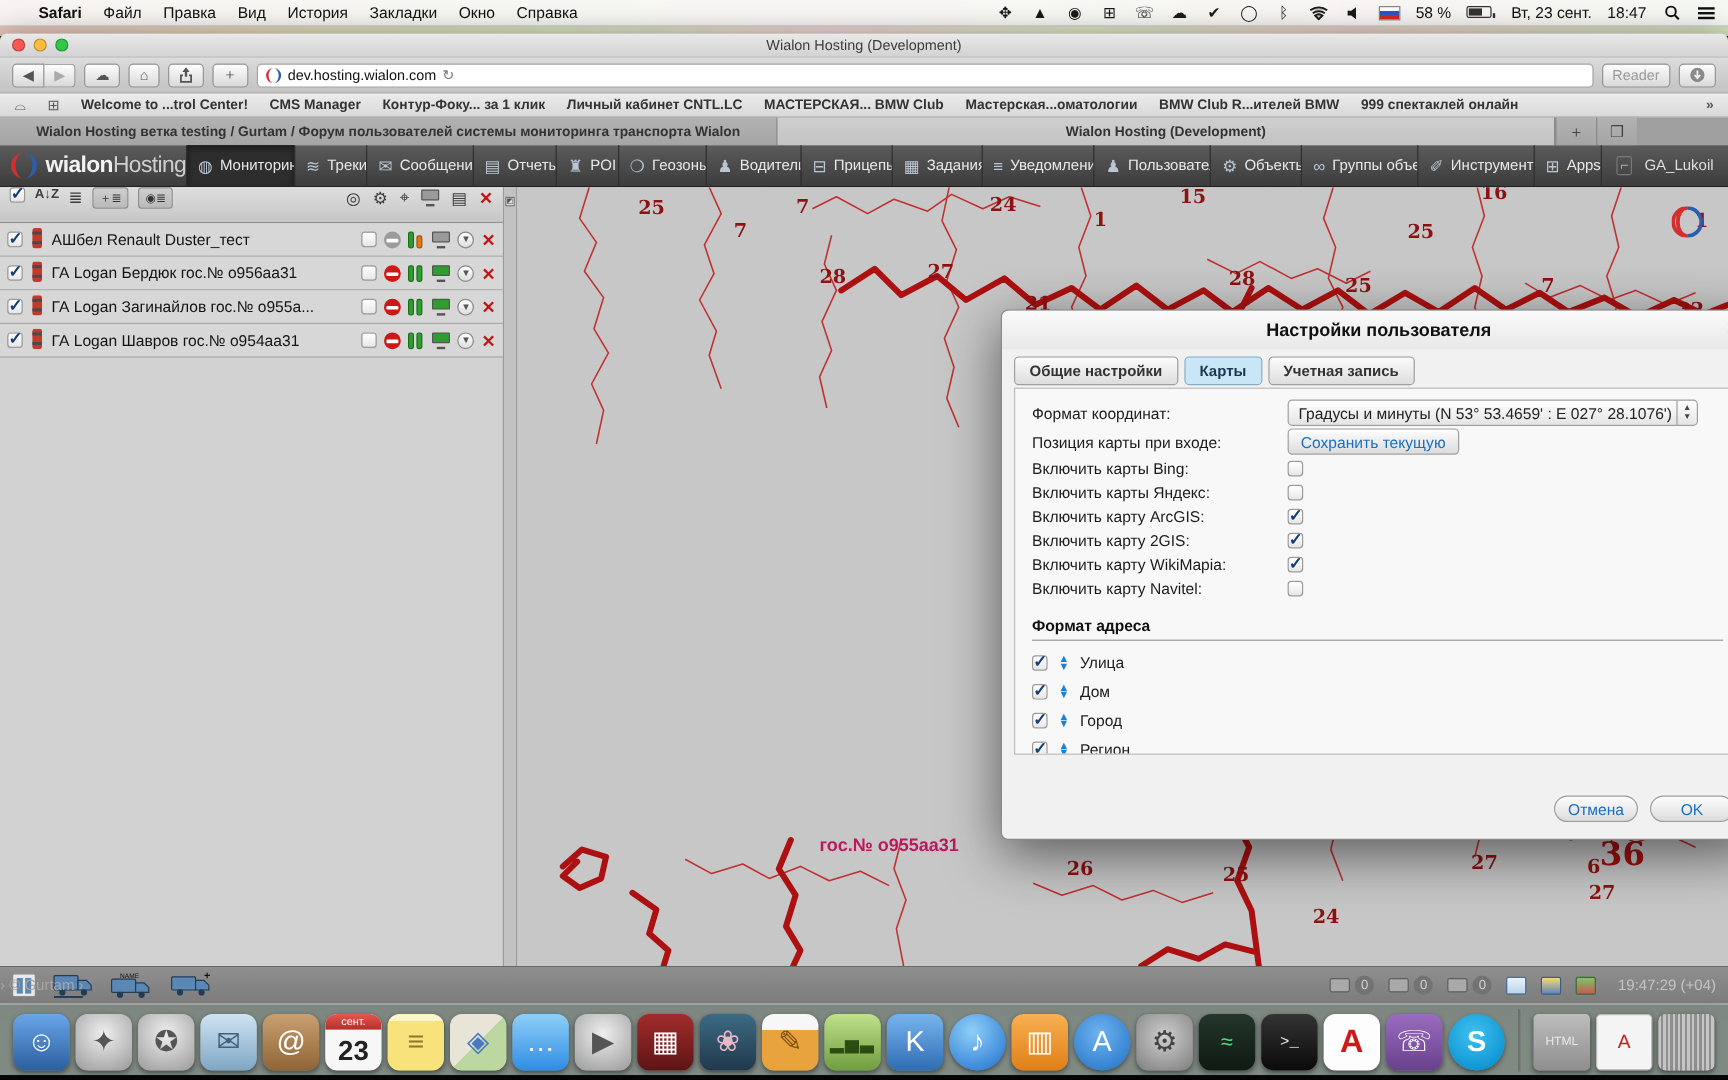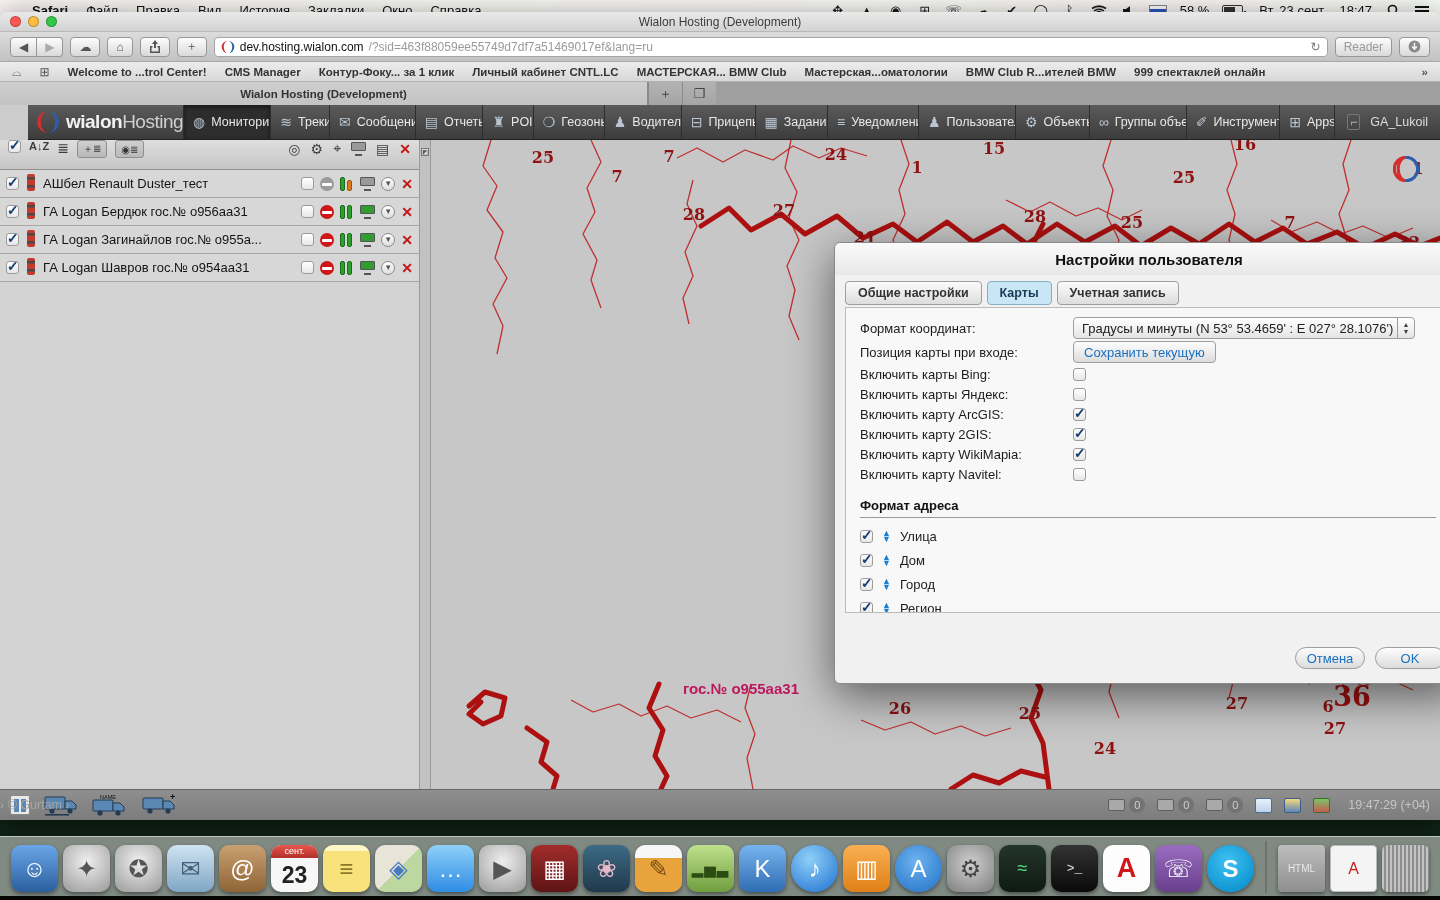--- a/index.html
+++ b/index.html
@@ -18,21 +18,21 @@
   .menubar .mitem{margin-right:18px;}
   .menubar .right{margin-left:auto;display:flex;align-items:center;gap:13px;}
   .sico{width:16px;height:16px;display:inline-flex;align-items:center;justify-content:center;font-size:13px;color:#1a1a1a;}
   .flag{width:18px;height:12px;border:1px solid #888;display:inline-block;position:relative;
     background:linear-gradient(180deg,#fff 33%,#2a57c4 33% 66%,#d52b1e 66%);}
   .battbody{width:21px;height:10px;border:1px solid #333;border-radius:2px;position:relative;display:inline-block;}
   .battbody i{position:absolute;left:1px;top:1px;bottom:1px;width:58%;background:#333;}
   .battnub{width:2px;height:4px;background:#333;display:inline-block;margin-left:1px;}
   .mtxt{font-size:13px;color:#111;}
   
-  .window{position:absolute;left:0;top:12px;width:1440px;height:808px;background:#ccc;
+  .window{position:absolute;left:0;top:28px;width:1440px;height:808px;background:#ccc;
     border-radius:6px 6px 0 0;box-shadow:0 6px 30px rgba(0,0,0,.5);}
   .titlebar{height:20px;background:linear-gradient(#e9e9e9,#d3d3d3);border-radius:6px 6px 0 0;
     display:flex;align-items:center;position:relative;border-bottom:1px solid #b8b8b8;}
   .lights{display:flex;gap:7px;margin-left:10px;}
   .lights i{width:11px;height:11px;border-radius:50%;display:block;border:1px solid rgba(0,0,0,.25);}
   .l-close{background:#fc5753;} .l-min{background:#fdbc40;} .l-zoom{background:#33c748;}
   .wtitle{position:absolute;left:0;right:0;text-align:center;font-size:12px;color:#3c3c3c;}
   .toolbar{height:30px;background:linear-gradient(#dcdcdc,#c2c2c2);display:flex;align-items:center;
     gap:7px;padding:0 10px;border-bottom:1px solid #a8a8a8;}
   .tbtn{height:20px;border:1px solid #979797;border-radius:4px;background:linear-gradient(#fdfdfd,#d9d9d9);
@@ -52,21 +52,21 @@
   
   .tabbar{height:23px;background:#9f9f9f;display:flex;align-items:stretch;font-size:11.5px;color:#333;}
   .tab{display:flex;align-items:center;justify-content:center;border-right:1px solid #8a8a8a;
     padding:0 10px;background:linear-gradient(#b2b2b2,#a5a5a5);overflow:hidden;white-space:nowrap;font-weight:bold;}
   .tab.one{width:648px;}
   .tab.active{background:linear-gradient(#cfcfcf,#c3c3c3);width:648px;}
   .tabbtn{width:34px;display:flex;align-items:center;justify-content:center;color:#444;
     border-left:1px solid #8a8a8a;background:linear-gradient(#b2b2b2,#a5a5a5);font-size:13px;}
   
   .appheader{height:35px;background:linear-gradient(#5b5b5b,#3c3c3c);display:flex;align-items:stretch;
-    color:#e8e8e8;border-bottom:1px solid #222;margin-left:28px;}
+    color:#e8e8e8;border-bottom:1px solid #222;}
   .logo{width:168px;display:flex;align-items:center;gap:6px;padding-left:8px;border-right:1px solid #2c2c2c;}
   .logo .lmain{font-size:19px;font-weight:bold;color:#f2f2f2;letter-spacing:-.5px;}
   .logo .lsub{font-size:19px;color:#cfcfcf;letter-spacing:-.5px;font-weight:normal;}
   .navitem{display:flex;align-items:center;gap:6px;padding:0 9px;border-right:1px solid #2e2e2e;
     font-size:12.5px;max-width:97px;overflow:hidden;white-space:nowrap;}
   .navitem .nicon{font-size:14px;color:#b9c6d2;flex:0 0 auto;}
   .navitem.active{background:#2d2d2d;box-shadow:inset 0 2px 5px rgba(0,0,0,.5);}
   .account{margin-left:auto;display:flex;align-items:center;gap:10px;padding:0 12px;font-size:12.5px;color:#ddd;}
   .acc-ic{color:#9fb0bd;font-size:12px;border:1px solid #777;padding:0 2px;border-radius:2px;}
   
@@ -278,21 +278,20 @@
             <path d="M1 6 V13 H11 V6 H8.5 V7.5 H9.5 V11.5 H2.5 V7.5 H3.5 V6 Z" fill="#555"></path>
           </svg>
       </span>
       <span class="tbtn">＋</span>
       <span class="urlfield">
         <svg width="14" height="14" viewBox="0 0 20 20">
             <path d="M10 1 a9 9 0 0 0 0 18 a6 9 0 0 1 0 -18" fill="#d32f2f"></path>
             <path d="M10 1 a9 9 0 0 1 0 18 a6 9 0 0 0 0 -18" fill="#2b5fad"></path>
           </svg>
         <span class="host">dev.hosting.wialon.com</span>
-          <span class="params">/?sid=463f88059ee55749d7df7a51469017ef&amp;lang=ru</span>
         <span class="reload">↻</span>
       </span>
       <span class="tbtn" style="color:#9a9a9a;">Reader</span>
       <span class="tbtn">
         <svg width="13" height="13" viewBox="0 0 14 14">
             <circle cx="7" cy="7" r="6.4" fill="#8a8a8a"></circle>
             <path d="M7 3 V9 M4.5 7 L7 9.8 L9.5 7" stroke="#f2f2f2" stroke-width="1.6" fill="none"></path>
           </svg>
       </span>
     </div>
@@ -305,20 +304,21 @@
         <span>Контур-Фоку... за 1 клик</span>
         <span>Личный кабинет CNTL.LC</span>
         <span>МАСТЕРСКАЯ... BMW Club</span>
         <span>Мастерская...оматологии</span>
         <span>BMW Club R...ителей BMW</span>
         <span>999 спектаклей онлайн</span>
       <span class="bm-overflow">»</span>
     </div>
 
     <div class="tabbar">
+      <div class="tab one">Wialon Hosting ветка testing / Gurtam / Форум пользователей системы мониторинга транспорта Wialon</div>
       <div class="tab active">Wialon Hosting (Development)</div>
       <div class="tabbtn">＋</div>
       <div class="tabbtn">❒</div>
     </div>
 
     <div class="appheader">
       <div class="logo">
         <svg width="24" height="24" viewBox="0 0 20 20">
             <path d="M10 1 a9 9 0 0 0 0 18 a6 9 0 0 1 0 -18" fill="#d32f2f"></path>
             <path d="M10 1 a9 9 0 0 1 0 18 a6 9 0 0 0 0 -18" fill="#2b5fad"></path>

